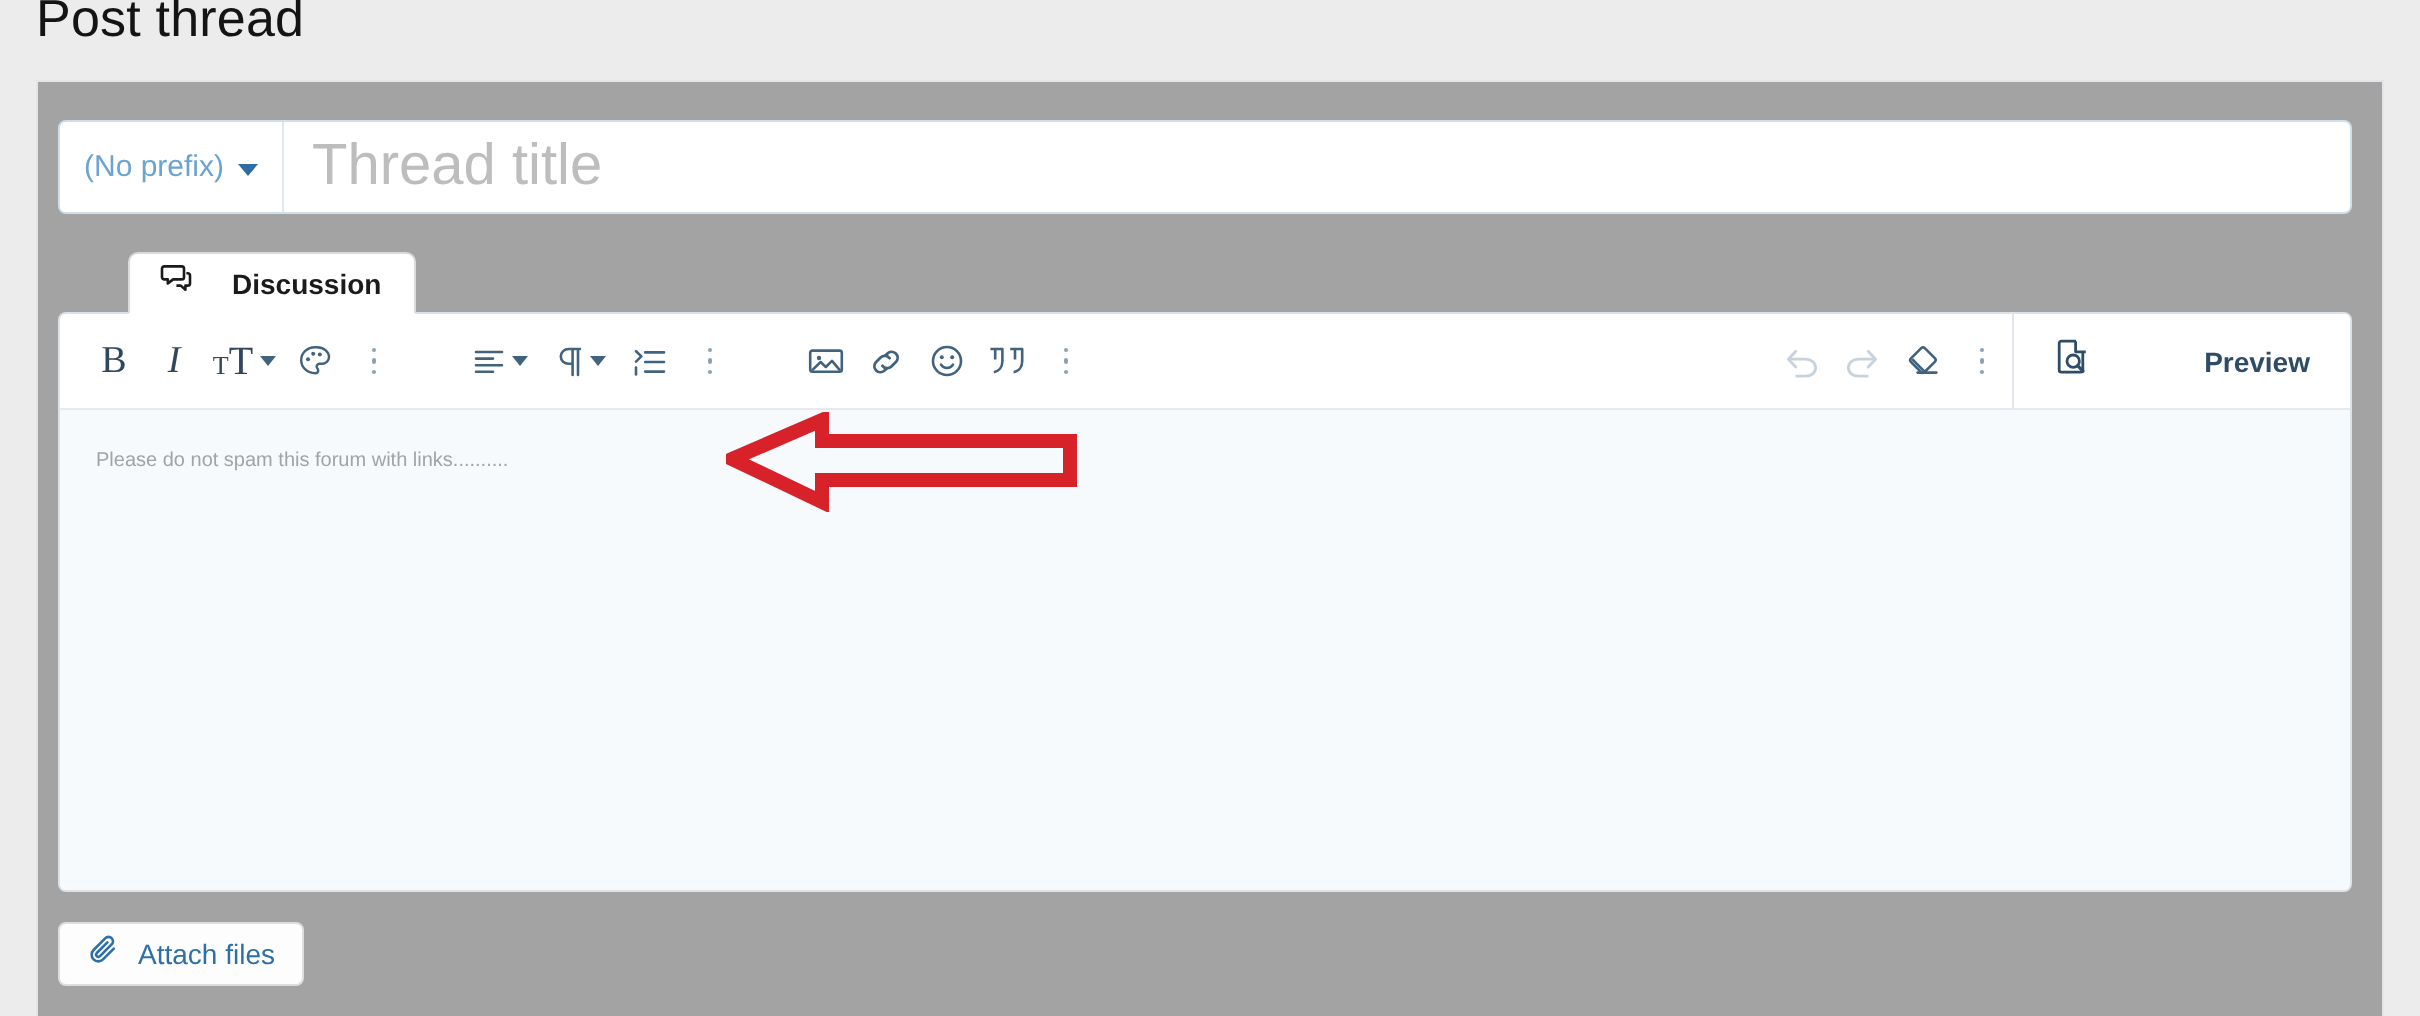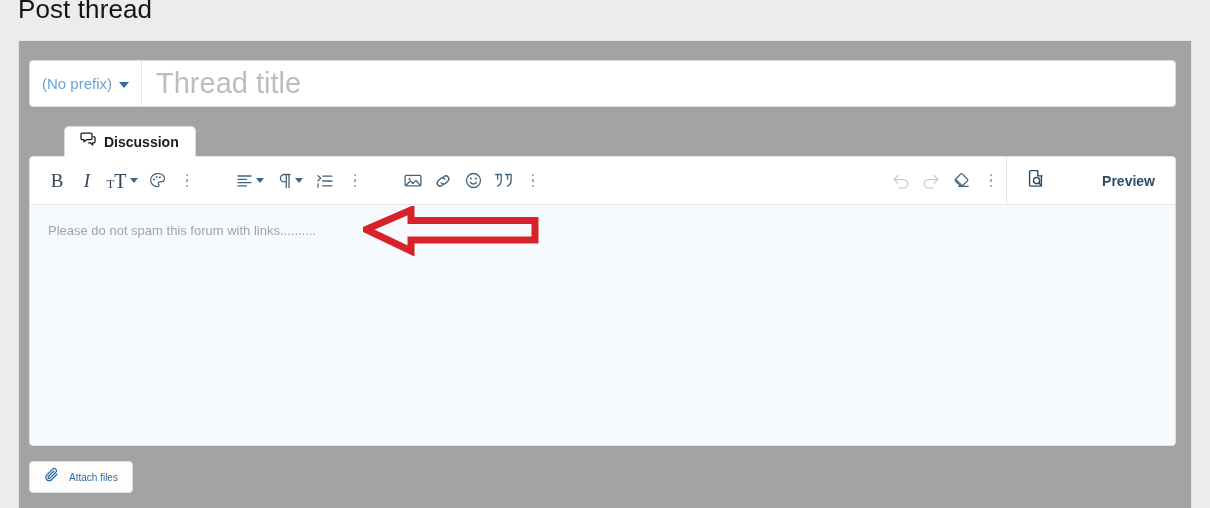--- a/index.html
+++ b/index.html
@@ -95,21 +95,21 @@
   .tabs {
     position: absolute;
     left: 45px;
     top: 85px;
     display: flex;
     align-items: flex-end;
   }
   .tab {
     display: flex;
     align-items: center;
-    gap: 8px;
+    gap: 20px;
     height: 31px;
     padding: 0 16px 0 15px;
     background: #ffffff;
     border: 1px solid #d8dcdf;
     border-bottom: 1px solid #ffffff;
     border-radius: 5px 5px 0 0;
     box-sizing: border-box;
     cursor: pointer;
     position: relative;
     z-index: 3;
@@ -235,21 +235,21 @@
   }
 
   .editor-body {
     position: relative;
     height: 242px;
     background: #f6fafd;
     padding: 16px 18px;
     box-sizing: border-box;
   }
   .editor-placeholder {
-    font-size: 13px;
+    font-size: 10px;
     color: #a3a3a3;
     line-height: 20px;
   }
 
   
   .arrow-annotation {
     position: absolute;
     left: 363px;
     top: 206px;
     width: 176px;
@@ -268,21 +268,21 @@
     gap: 9px;
     height: 32px;
     padding: 0 14px;
     background: #fdfdfd;
     border: 1px solid #dcdfe2;
     border-radius: 4px;
     cursor: pointer;
     box-sizing: border-box;
   }
   .attach-label {
-    font-size: 10px;
+    font-size: 14px;
     color: #2f6fa8;
   }
 </style>
 </head>
 <body>
 
 <div class="page-title">Post thread</div>
 
 <div class="card">
 

